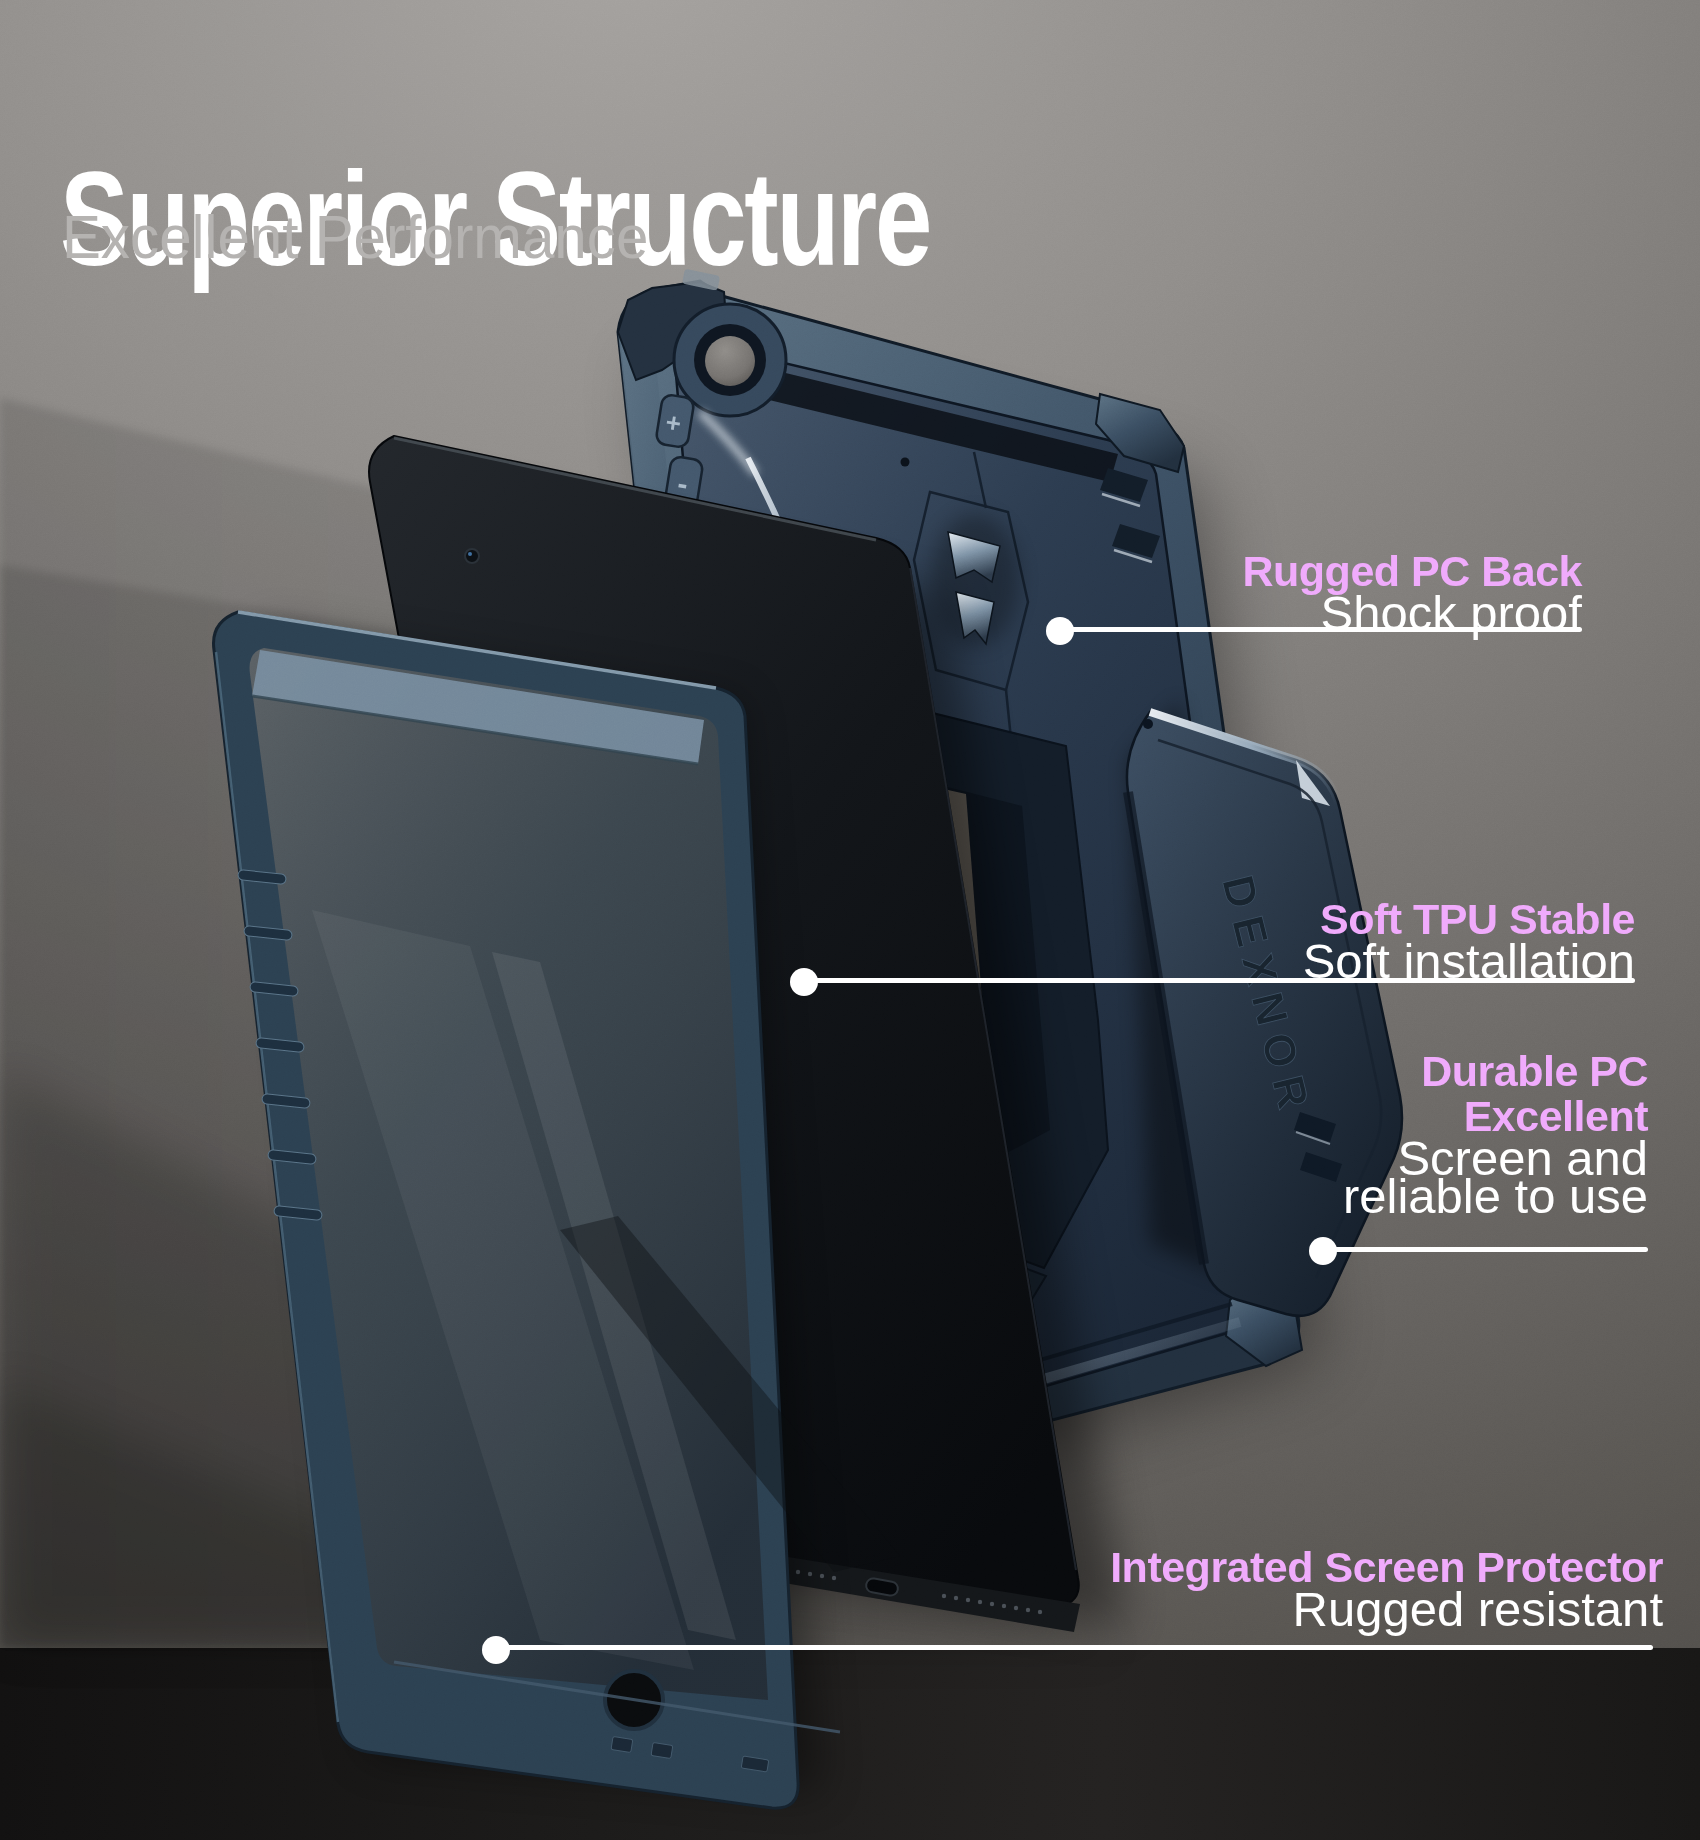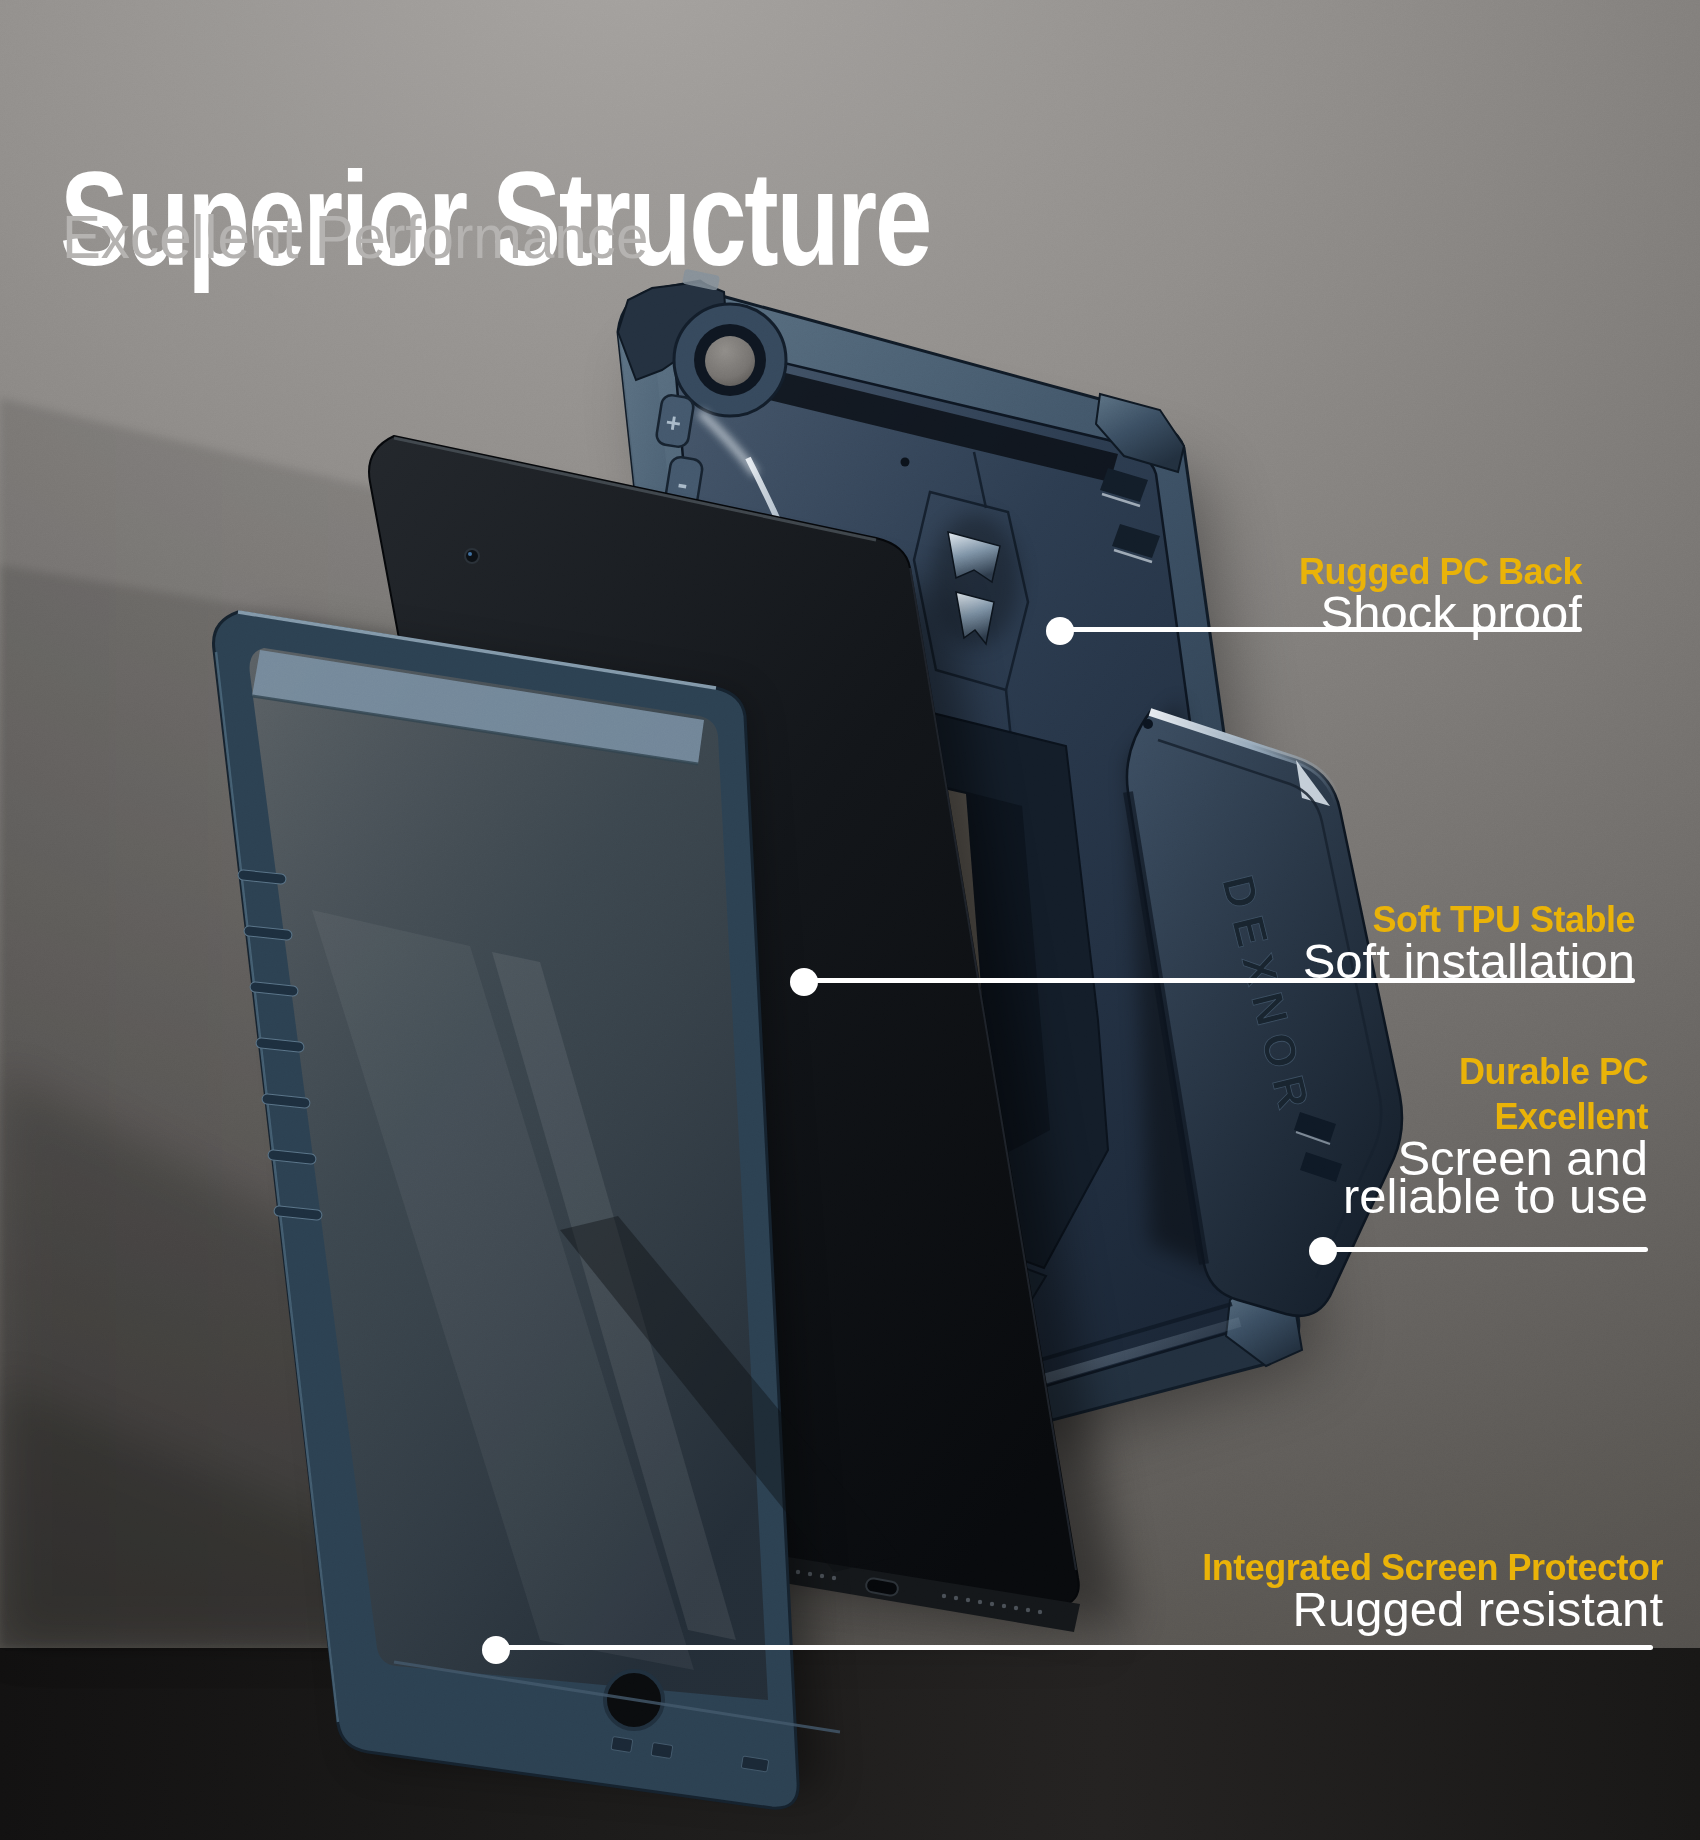--- a/index.html
+++ b/index.html
@@ -15,21 +15,21 @@
   .title{position:absolute;left:60px;top:62px;color:#ffffff;font-weight:bold;
     font-size:134px;line-height:1.0;letter-spacing:-3px;white-space:nowrap;
     transform:scaleX(0.77);transform-origin:left top;}
   .subtitle{position:absolute;left:62px;top:206px;color:#b5b3b1;font-weight:normal;
     font-size:62px;line-height:1.0;letter-spacing:0px;white-space:nowrap;
     transform:scaleX(0.94);transform-origin:left top;}
   
   #art{position:absolute;left:0;top:0;width:1700px;height:1840px;}
   
   .callout{position:absolute;text-align:right;white-space:nowrap;}
-  .co-h{font-size:36px;font-weight:bold;color:#eab308;line-height:45px;letter-spacing:-0.5px;}
+  .co-h{font-size:43px;font-weight:bold;color:#f0abfc;line-height:45px;letter-spacing:-0.5px;}
   .co-s{font-size:49px;font-weight:normal;color:#ffffff;line-height:38px;}
   .lead{position:absolute;height:5px;background:#ffffff;border-radius:3px;}
   .dot{position:absolute;width:28px;height:28px;border-radius:50%;background:#ffffff;}
 </style>
 </head>
 <body>
 
 <div id="stage">
 
   <div class="backdrop"></div>

